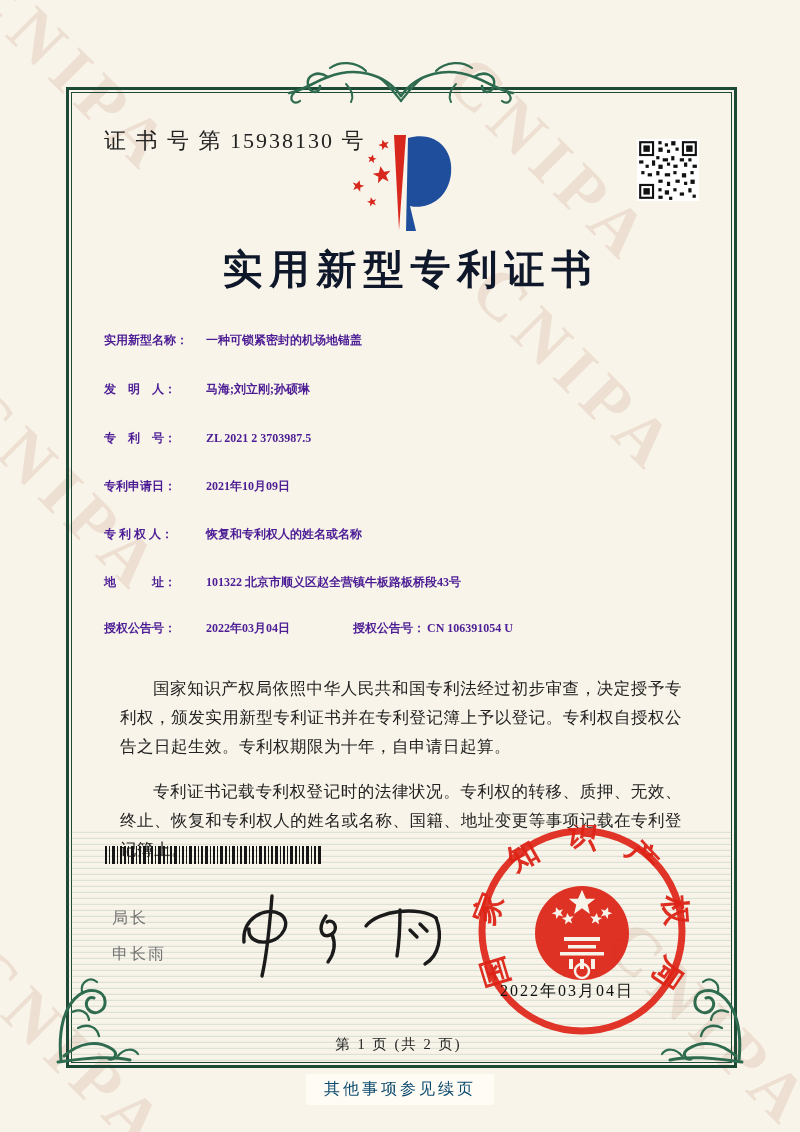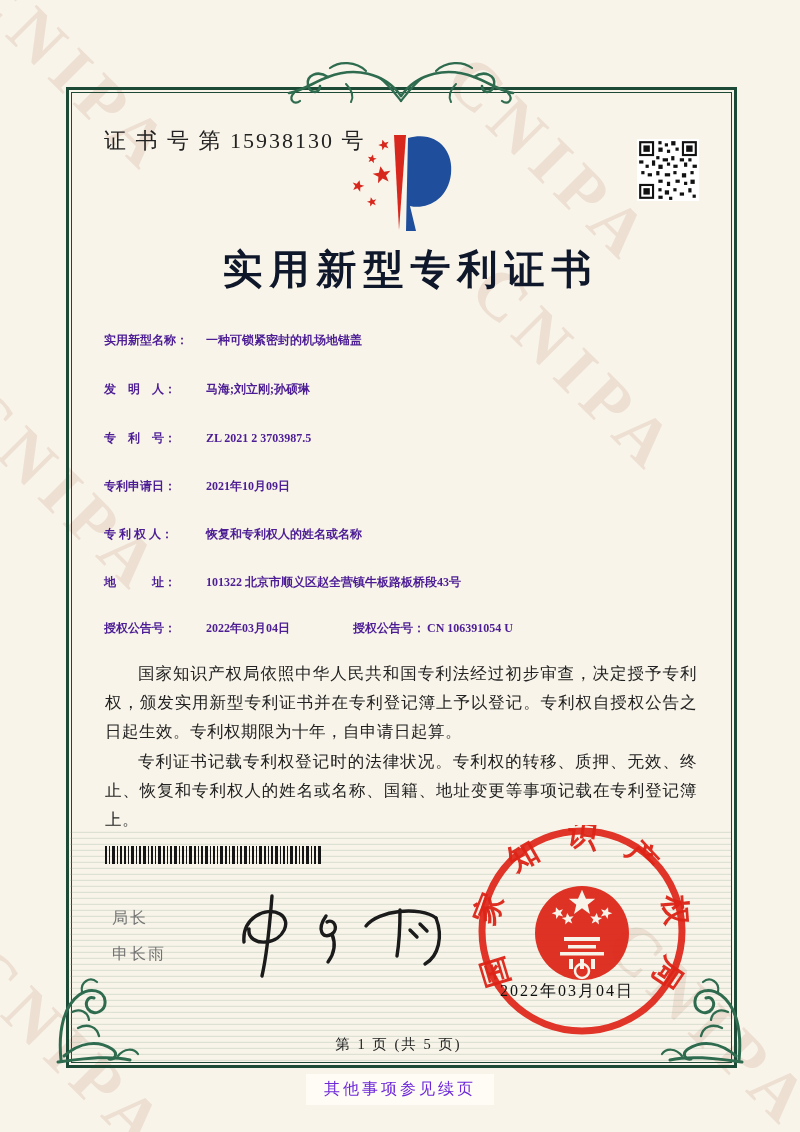--- a/index.html
+++ b/index.html
@@ -30,36 +30,36 @@
   .title{left:66px;top:242px;width:665px;text-align:center;font-size:40px;font-weight:bold;
          letter-spacing:7px;color:#0f172a;margin-left:12px;}
 
   .field-row{left:104px;width:600px;font-size:12px;color:#4c1d95;white-space:nowrap;font-weight:bold;}
   .field-label{display:inline-block;min-width:100px;}
   .field-value{display:inline-block;margin-left:2px;}
   .field-label2{display:inline-block;margin-left:60px;}
 
   .body-text{left:104px;top:658px;width:594px;font-size:16.5px;line-height:29px;
              color:#222;text-align:justify;z-index:3;}
-  .body-text p{margin:1px;text-indent:2em;letter-spacing:0.5px;}
+  .body-text p{margin:16px;text-indent:2em;letter-spacing:0.5px;}
 
   .barcode{left:105px;top:846px;}
 
   .signer{left:112px;width:120px;font-family:"Liberation Sans","DejaVu Sans",sans-serif;
           font-size:16px;color:#737373;letter-spacing:2px;}
   .signature{left:228px;top:890px;}
 
   .seal{left:472px;top:825px;}
   .seal-date{left:500px;top:981px;font-size:16px;letter-spacing:2px;color:#101010;z-index:5;}
 
   .page-info{left:66px;top:1035px;width:665px;text-align:center;font-size:14.5px;color:#222;letter-spacing:2px;}
 
   .cont-note{left:0;top:1074px;width:800px;text-align:center;z-index:3;}
   .cont-note span{display:inline-block;background:rgba(255,253,247,0.9);padding:5px 18px;
-                  font-size:16px;letter-spacing:3px;color:#6d28d9;}
+                  font-size:16px;letter-spacing:3px;color:#0c4a6e;}
 
   .ornament{position:absolute;z-index:4;pointer-events:none;}
 </style>
 </head>
 <body>
 
 <div id="canvas">
 
   <svg width="0" height="0" style="position:absolute">
     <defs>
@@ -301,18 +301,18 @@
       <rect x="96" y="120" width="28" height="3.5" fill="#f8f4e9"></rect>
       <rect x="88" y="127" width="44" height="3.5" fill="#f8f4e9"></rect>
       <rect x="97" y="134" width="4" height="10" fill="#f8f4e9"></rect>
       <rect x="108" y="134" width="4" height="10" fill="#f8f4e9"></rect>
       <rect x="119" y="134" width="4" height="10" fill="#f8f4e9"></rect>
       <circle cx="110" cy="146" r="7" fill="none" stroke="#f8f4e9" stroke-width="2.5"></circle>
     </g>
   </svg>
   <div class="layer seal-date">2022年03月04日</div>
 
-  <div class="layer page-info">第 1 页 (共 5 页)</div>
+  <div class="layer page-info">第 1 页 (共 2 页)</div>
   <div class="layer cont-note">
     <span>其他事项参见续页</span>
   </div>
 
 </div>
 
 </body></html>

